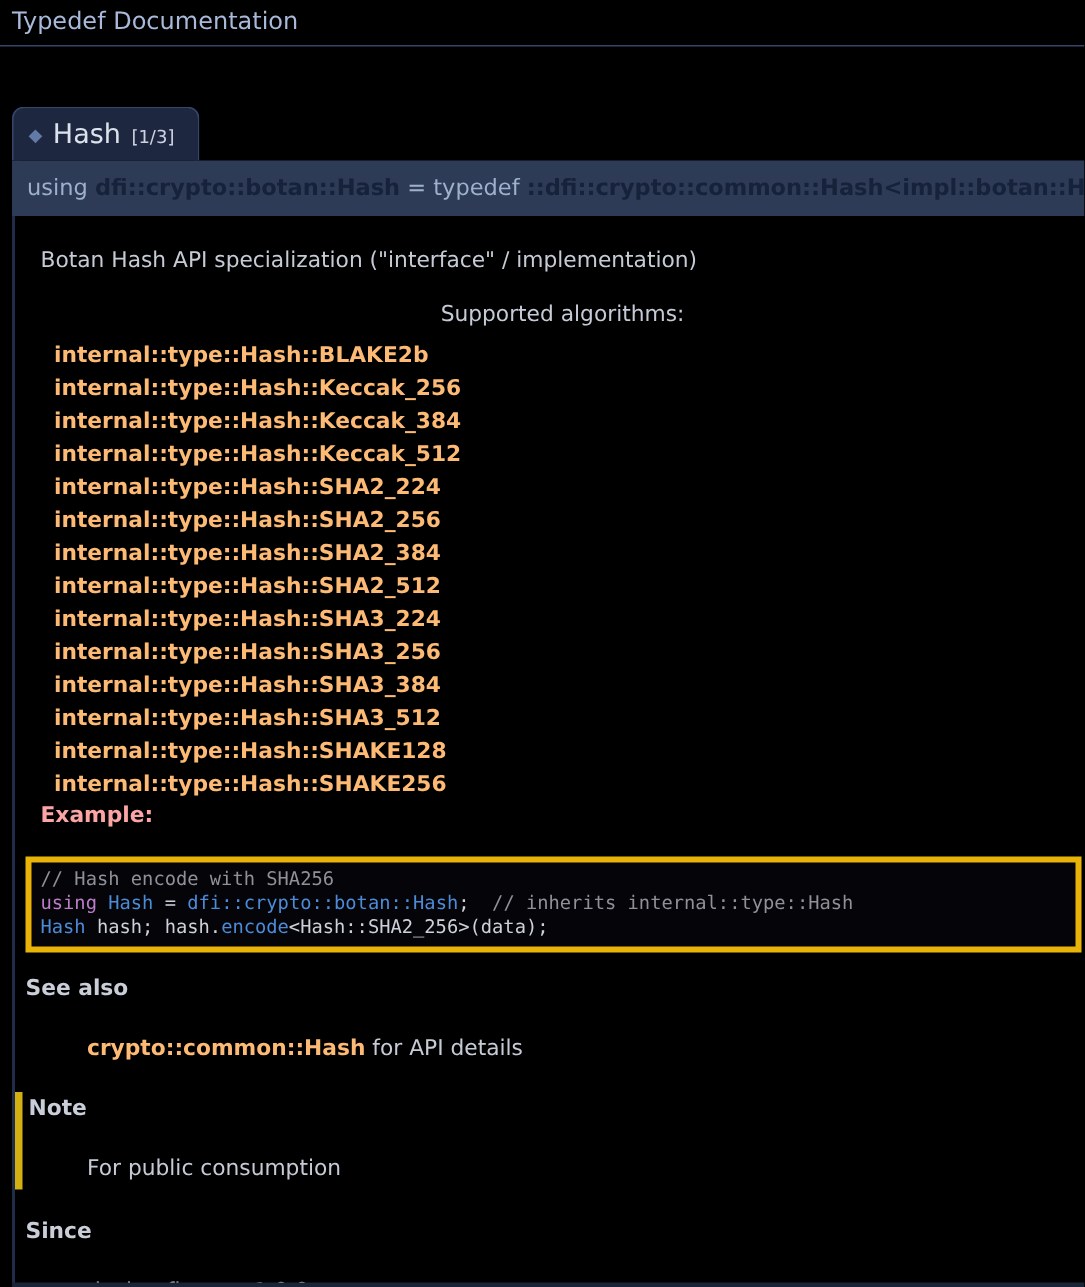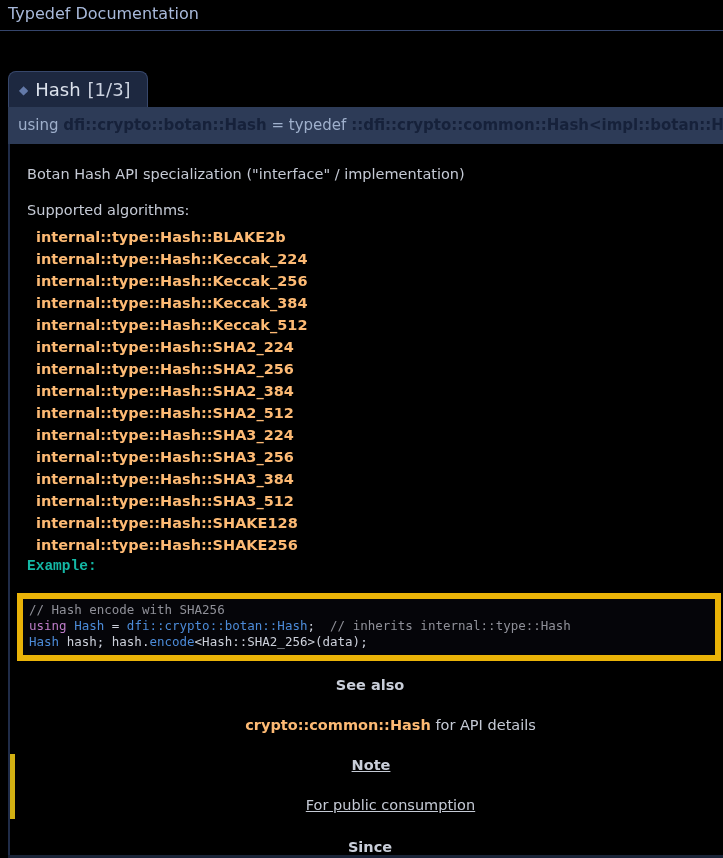--- a/index.html
+++ b/index.html
@@ -19,72 +19,71 @@
     display:inline-flex;align-items:baseline;gap:7px;
     margin:40px 0 0 8px;
     background:#1d2840;
     border:1px solid #37476b;border-bottom:none;
     border-radius:8px 8px 0 0;
     padding:7px 16px 7px 10px;
     position:relative;z-index:2;
   }
   .memtitle .permalink{color:#6379a8;font-size:12px;text-decoration:none;align-self:center;}
   .memtitle .memname-title{color:#dce2ec;font-size:18px;font-weight:400;}
-  .memtitle .memcount{color:#ccd3e0;font-size:18px;}
+  .memtitle .memcount{color:#ccd3e0;font-size:12px;}
   
   .memproto{
     margin-left:8px;width:715px;box-sizing:border-box;
     background:#2d3b57;
     padding:9px 10px 10px 10px;
     font-size:15px;color:#9fb0cc;
     white-space:nowrap;
     position:relative;z-index:1;
   }
   .memproto b{color:#16213a;font-weight:700;}
   
   .memdoc{
     margin-left:8px;
     border-left:2px solid #202c48;
     padding:20px 0 0 0;
     position:relative;
   }
   .memdoc p{margin:0 0 0 17px;line-height:1.38;}
-  .memdoc p.supported{margin-top:16px;}
+  .memdoc p.supported{margin-top:16px;text-align:center;}
   ul.alglist{
     list-style:none;margin:6px 0 0 7px;padding:0 0 0 19px;
   }
   ul.alglist li{line-height:22px;}
   a.doclink{
     color:#fdba74;font-weight:700;text-decoration:none;cursor:pointer;
   }
-  .example-label{margin:21px 0 0 7px;font-weight:700;color:#14b8a6;font-family:Liberation Mono, monospace;}
+  .example-label{margin:21px 0 0 7px;font-weight:700;color:#fca5a5;}
   
   .fragment{
     margin:17px 2px 0 7px;
-    border:6px solid #eab308;
+    border:4px solid #eab308;
     background:#050509;
     padding:3px 6px 5px 6px;
     font-family:"DejaVu Sans Mono","Liberation Mono",monospace;
     font-size:12.5px;line-height:16px;
     white-space:pre;
   }
   .c-comment{color:#8f9098;}
   .c-keyword{color:#bd7cc8;}
   .c-link{color:#4c8bd8;cursor:pointer;}
   .c-plain{color:#ccd0da;}
   
-  dl{margin:15px 0 0 7px;text-align:center;}
+  dl{margin:15px 0 0 7px;}
   dl dt{font-weight:700;color:#c9ced9;line-height:1.35;}
   dl dd{margin:20px 0 0 41px;line-height:1.35;}
   dl.note{
     margin-left:0;
     border-left:5px solid #d2b012;
     padding:2px 0 4px 4px;
     margin-top:19px;
-    text-decoration:underline;
   }
   dl.note dd{margin-left:39px;}
   dl.since{margin-top:19px;}
   .bottom-edge{
     position:absolute;bottom:0;left:8px;right:0;height:3px;
     background:#1a2438;
   }
 </style>
 </head>
 <body>
@@ -102,21 +101,20 @@
 <div class="memproto"><span>using </span><b>dfi::crypto::botan::Hash</b><span> = typedef </span><b>::dfi::crypto::common::Hash&lt;impl::botan::Hash&gt;</b></div>
 
 <div class="memdoc">
 
   <p>Botan Hash API specialization ("interface" / implementation)</p>
 
   <p class="supported">Supported algorithms:</p>
 
   <ul class="alglist">
       <li><a class="doclink">internal::type::Hash::BLAKE2b</a></li>
-      <li><a class="doclink">internal::type::Hash::Keccak_224</a></li>
       <li><a class="doclink">internal::type::Hash::Keccak_256</a></li>
       <li><a class="doclink">internal::type::Hash::Keccak_384</a></li>
       <li><a class="doclink">internal::type::Hash::Keccak_512</a></li>
       <li><a class="doclink">internal::type::Hash::SHA2_224</a></li>
       <li><a class="doclink">internal::type::Hash::SHA2_256</a></li>
       <li><a class="doclink">internal::type::Hash::SHA2_384</a></li>
       <li><a class="doclink">internal::type::Hash::SHA2_512</a></li>
       <li><a class="doclink">internal::type::Hash::SHA3_224</a></li>
       <li><a class="doclink">internal::type::Hash::SHA3_256</a></li>
       <li><a class="doclink">internal::type::Hash::SHA3_384</a></li>

